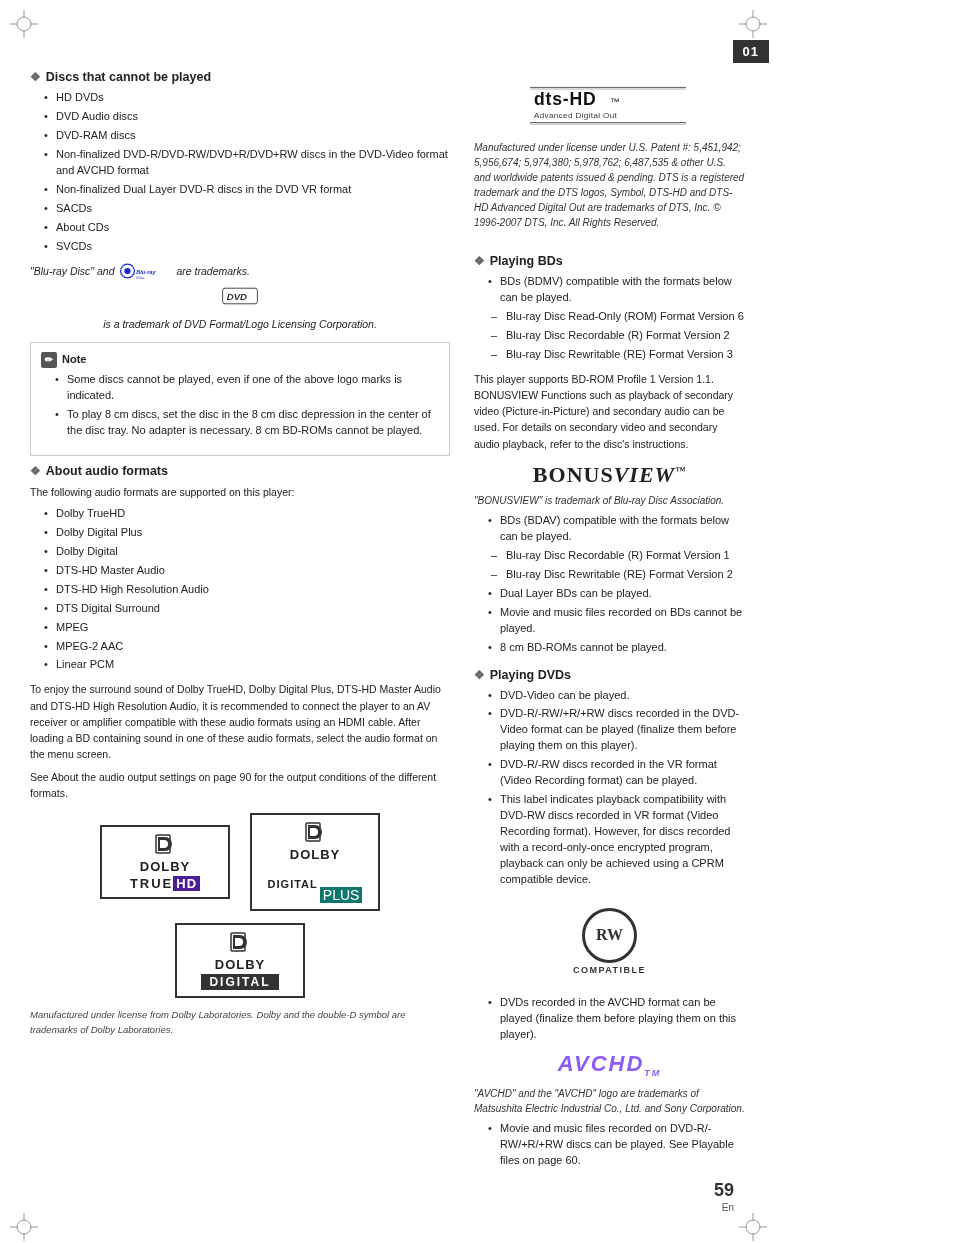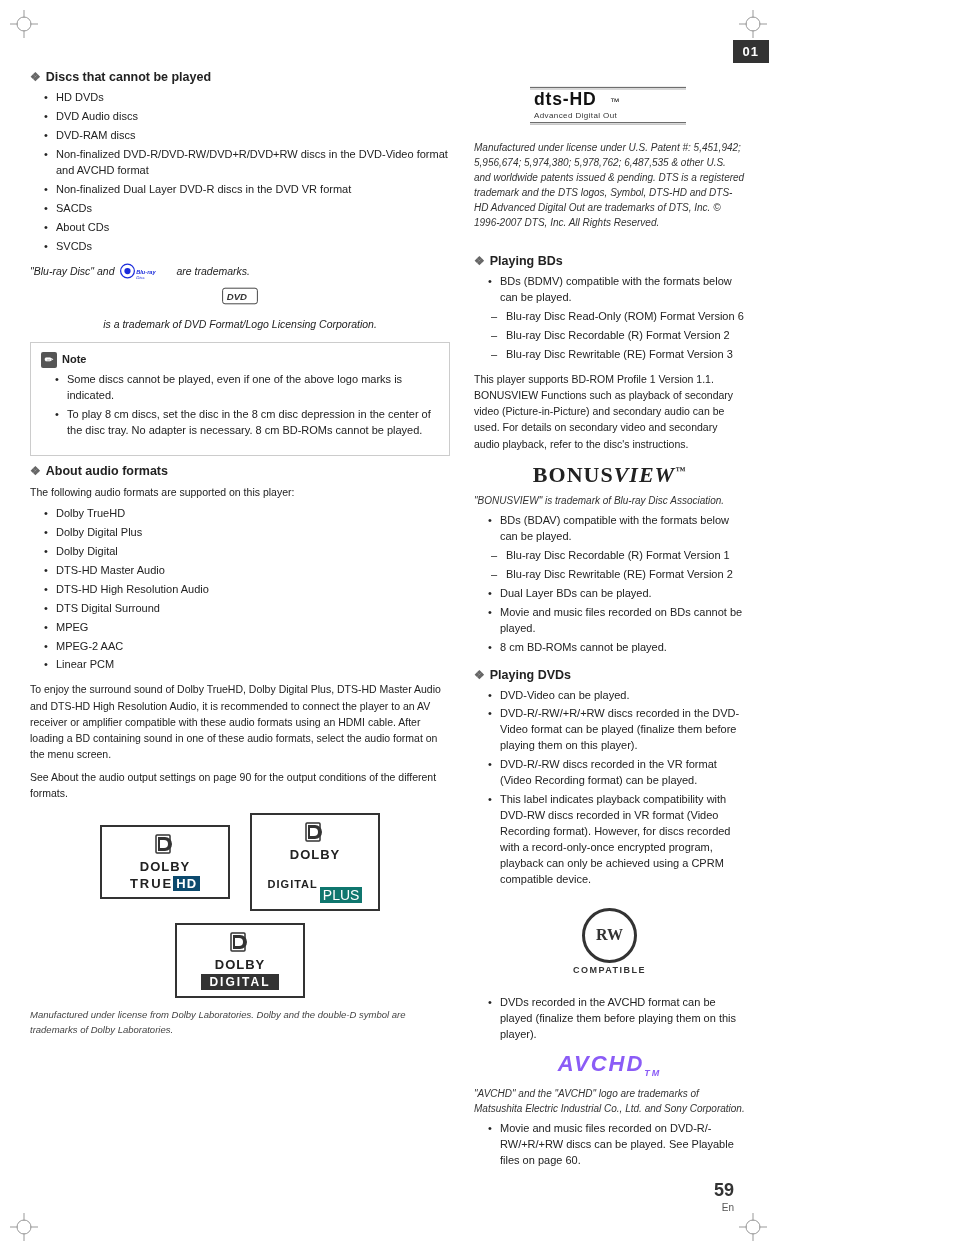--- a/index.html
+++ b/index.html
@@ -433,21 +433,21 @@
           <div class="dolby-box">
             <div class="dolby-top">
               <svg width="22" height="22" viewBox="0 0 22 22">
                 <rect x="2" y="2" width="14" height="18" rx="1" fill="none" stroke="#333" stroke-width="1.5"></rect>
                 <path d="M4 4 h7 a7 7 0 0 1 0 14 h-7 z" fill="#333"></path>
                 <path d="M6 7 h4 a4 4 0 0 1 0 8 h-4 z" fill="#fff"></path>
               </svg>
               <span style="font-size:13px;font-weight:bold;letter-spacing:1px;">DOLBY</span>
             </div>
             <div>
-              <span style="font-size:13px;font-weight:bold;letter-spacing:2px;color:#222;">TRUE</span><span style="font-size:13px;font-weight:bold;background:#0c4a6e;color:#fff;padding:0 3px;letter-spacing:1px;">HD</span>
+              <span style="font-size:13px;font-weight:bold;letter-spacing:2px;color:#222;">TRUE</span><span style="font-size:13px;font-weight:bold;background:#4c1d95;color:#fff;padding:0 3px;letter-spacing:1px;">HD</span>
             </div>
           </div>
 
           <div class="dolby-box">
             <div class="dolby-top">
               <svg width="22" height="22" viewBox="0 0 22 22">
                 <rect x="2" y="2" width="14" height="18" rx="1" fill="none" stroke="#333" stroke-width="1.5"></rect>
                 <path d="M4 4 h7 a7 7 0 0 1 0 14 h-7 z" fill="#333"></path>
                 <path d="M6 7 h4 a4 4 0 0 1 0 8 h-4 z" fill="#fff"></path>
               </svg>

